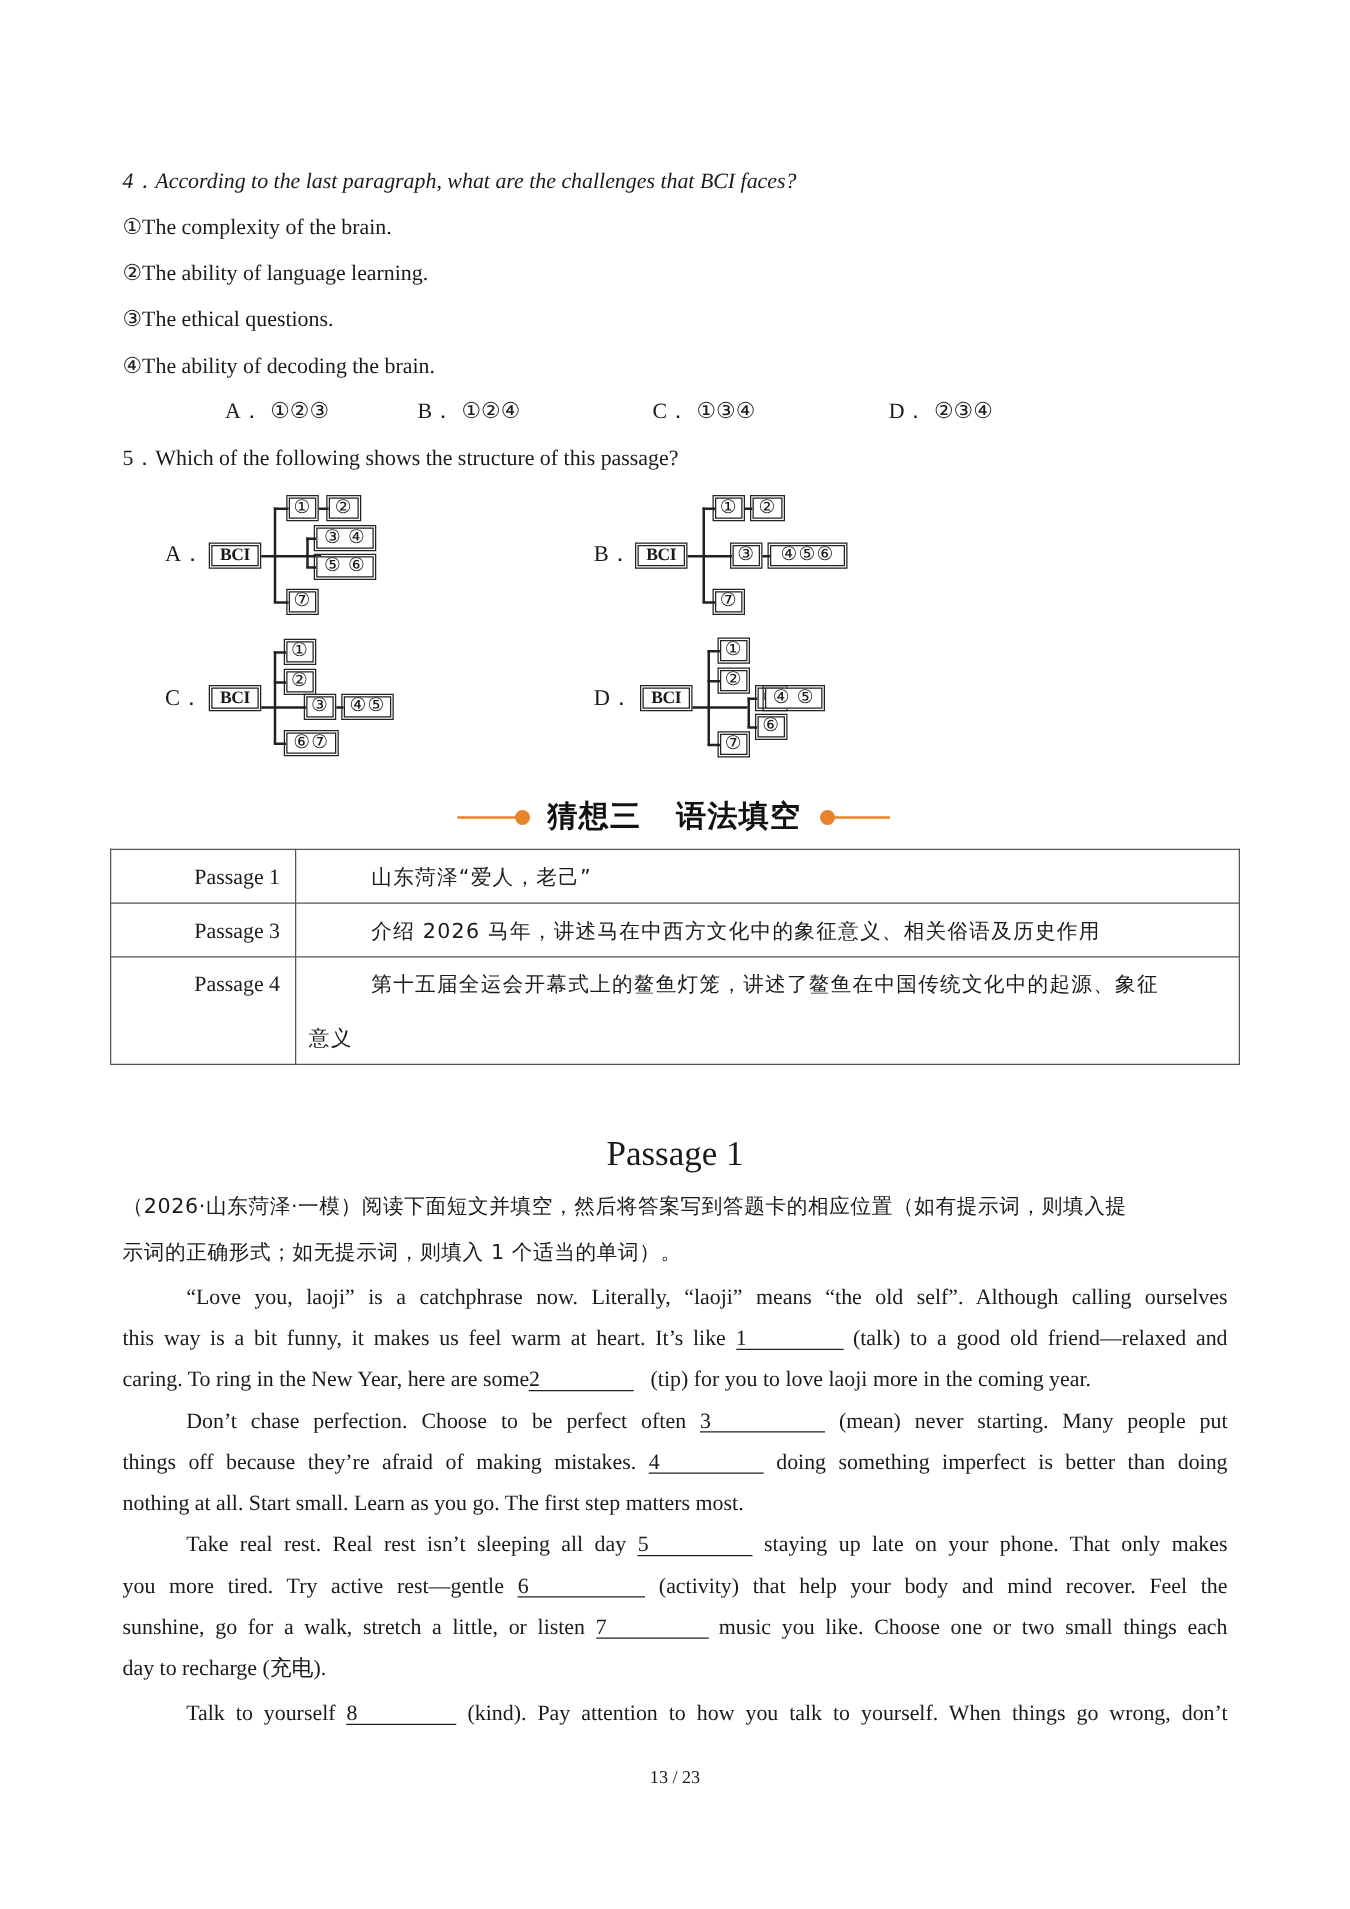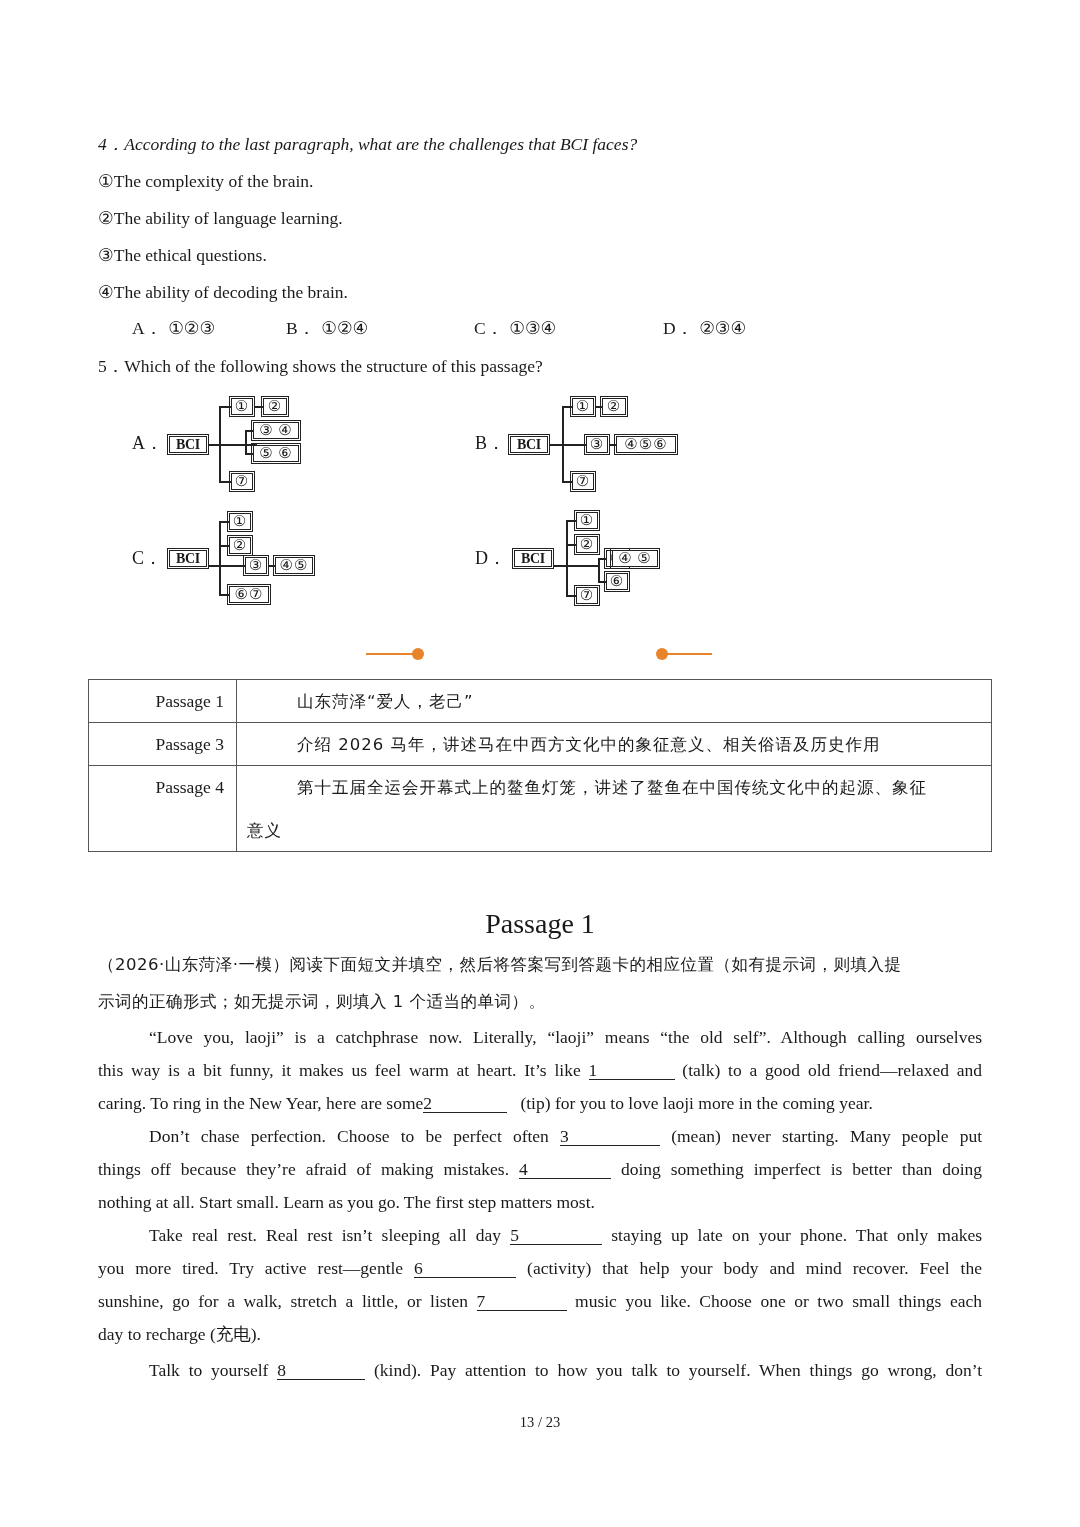--- a/index.html
+++ b/index.html
@@ -6,21 +6,21 @@
     html, body { width: 1080px; height: 1527px; background: #ffffff; }
     body {
       position: relative;
       font-family: "Liberation Serif", "DejaVu Serif", serif;
       color: #1a1a1a;
       font-size: 17.5px;
       overflow: hidden;
     }
     .line { position: absolute; left: 98px; white-space: nowrap; line-height: 24px; }
     .opts { position: absolute; top: 316px; left: 0; width: 1080px; height: 26px; }
-    .opt { position: absolute; white-space: nowrap; line-height: 24px; }
+    .opt { position: absolute; white-space: nowrap; line-height: 24px; margin-left: 48px; }
     .opt .lbl { margin-right: 6px; }
 
     
     .diag { position: absolute; }
     .diag .letter { position: absolute; font-size: 18px; line-height: 20px; }
     .box {
       position: absolute;
       border: 1.6px solid #222;
       outline: 1px solid #222;
       outline-offset: 1px;
@@ -172,20 +172,21 @@
   <div class="box circ" style="left:612px;top:550px;width:46px;">④ ⑤</div>
   <div class="hl" style="left:598px;top:581px;width:8px;"></div>
   <div class="box circ" style="left:606px;top:573px;width:22px;">⑥</div>
   <div class="hl" style="left:566px;top:595px;width:10px;"></div>
   <div class="box circ" style="left:576px;top:587px;width:22px;">⑦</div>
 </div>
 
 <div class="sec-head">
   <div class="dash" style="left:0;width:50px;background:#E8842C;"></div>
   <div class="dot" style="left:46px;background:#E8842C;"></div>
+  <div class="title">猜想三   语法填空</div>
   <div class="dot" style="left:290px;background:#E8842C;"></div>
   <div class="dash" style="left:298px;width:48px;background:#E8842C;"></div>
 </div>
 
 <table class="overview">
   <tbody>
       <tr class="r">
     <td class="pl">Passage 1</td>
     <td class="pd"><span class="indent"></span><span class="cn">山东菏泽“爱人，老己”</span></td>
   </tr>

